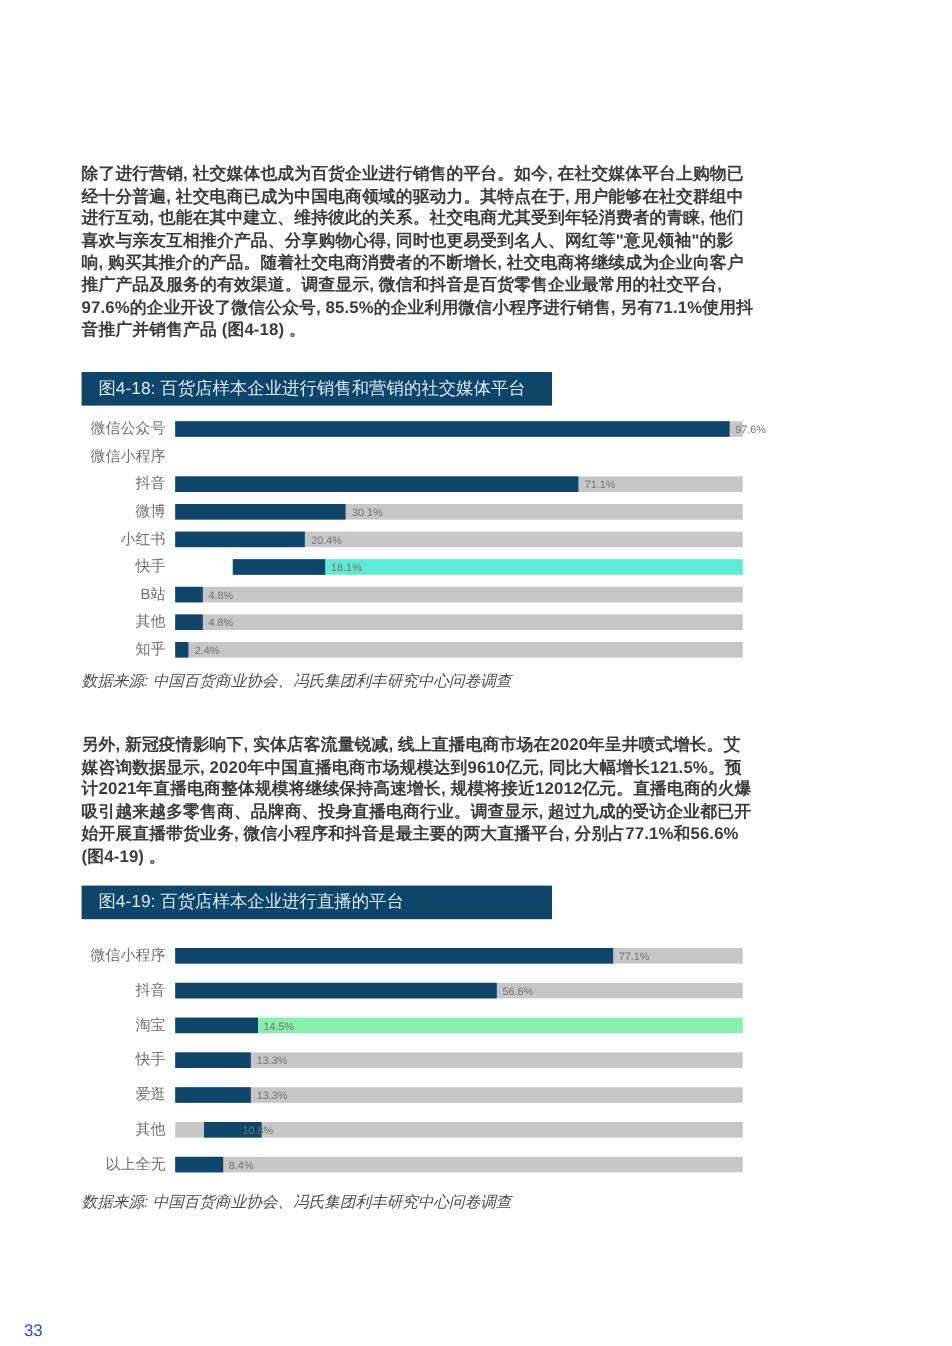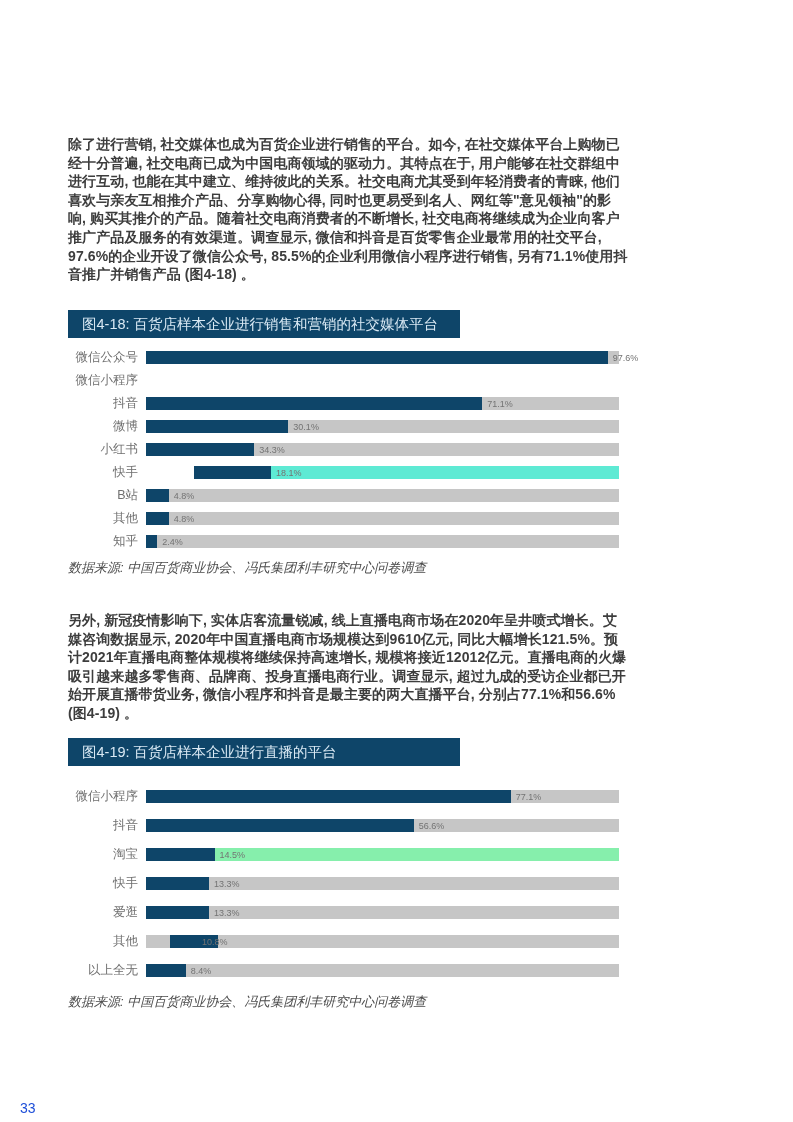--- a/index.html
+++ b/index.html
@@ -132,21 +132,21 @@
         <div class="bar-label">微博</div>
         <div class="bar-track" style="background: rgb(198, 198, 198);">
           <div class="bar-fill" style="width: 30.1%; background: rgb(14, 69, 105);"></div>
           <span class="bar-value" style="left: calc(30.1% + 5px);">30.1%</span>
         </div>
       </div>
       <div class="bar-row">
         <div class="bar-label">小红书</div>
         <div class="bar-track" style="background: rgb(198, 198, 198);">
           <div class="bar-fill" style="width: 22.9%; background: rgb(14, 69, 105);"></div>
-          <span class="bar-value" style="left: calc(22.9% + 5px);">34.3%</span>
+          <span class="bar-value" style="left: calc(22.9% + 5px);">20.4%</span>
         </div>
       </div>
       <div class="bar-row">
         <div class="bar-label">快手</div>
         <div class="bar-track" style="background: #5eead4; margin-left: 48px;">
           <div class="bar-fill" style="width: 18.1%; background: rgb(14, 69, 105);"></div>
           <span class="bar-value" style="left: calc(18.1% + 5px);">18.1%</span>
         </div>
       </div>
       <div class="bar-row">

